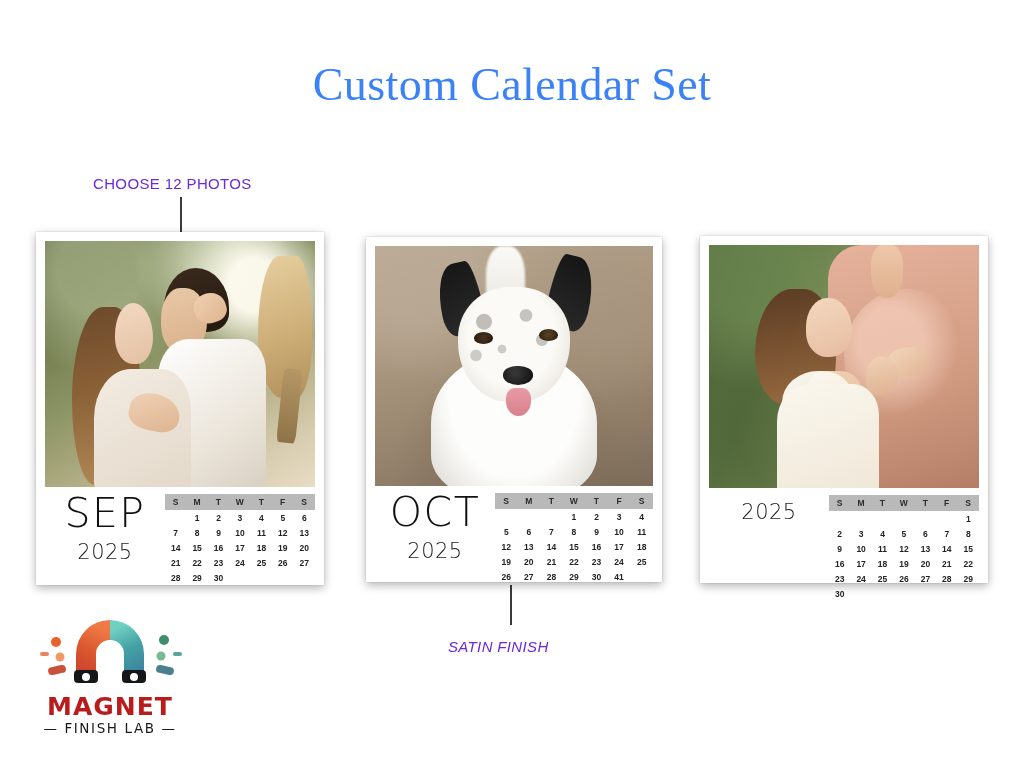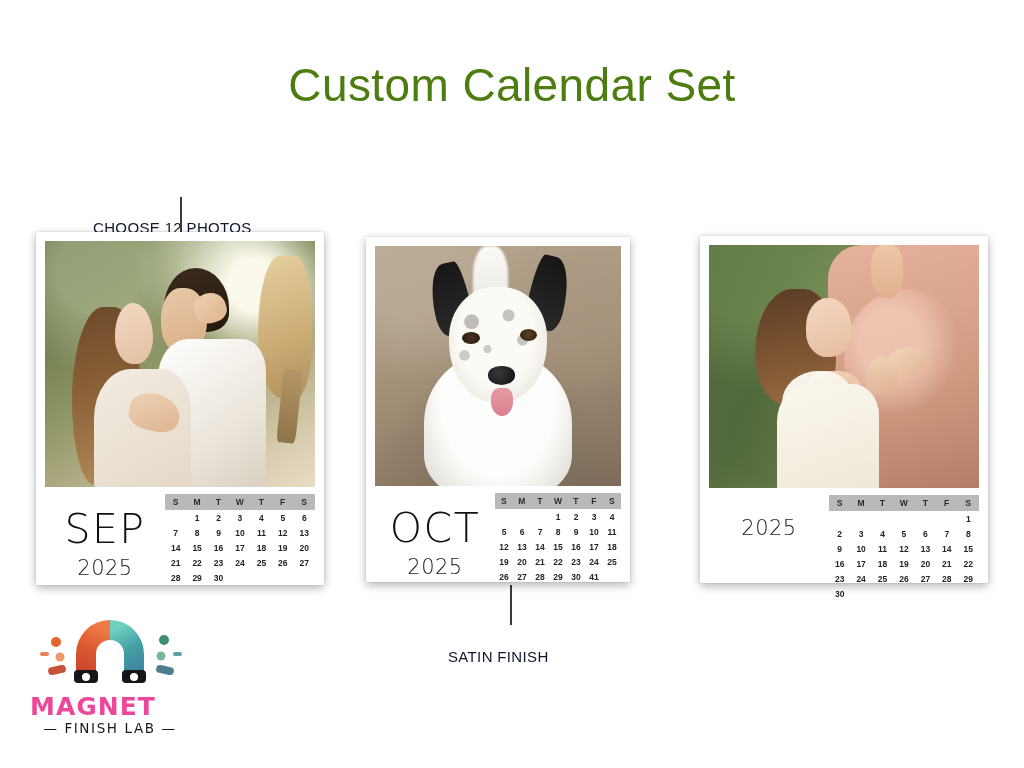--- a/index.html
+++ b/index.html
@@ -11,56 +11,55 @@
     overflow:hidden;
     position:relative;
   }
   .stage{position:absolute;inset:0;}
 
   
   .page-title{
     position:absolute;
     left:0;right:0;top:58px;
     text-align:center;
-    font-family:Liberation Sans, sans-serif;
+    font-family:Liberation Serif, serif;
     font-size:46px;
     font-weight:400;
-    color:#4d7c0f;
+    color:#3b82f6;
     letter-spacing:0.4px;
   }
 
   
   .callout-label{
     position:absolute;
     font-size:15px;
     letter-spacing:0.35px;
-    color:#0f172a;
+    color:#6d28d9;
     white-space:nowrap;
-    margin-top:44px;
   }
   .callout-line{
     position:absolute;
     width:2px;
     background:#3a3a3a;
   }
   #callout-photos-label{left:93px;top:175px;}
   #callout-photos-line{left:180px;top:197px;height:40px;}
   #callout-satin-line{left:510px;top:585px;height:40px;}
-  #callout-satin-label{left:448px;top:604px;}
+  #callout-satin-label{left:448px;top:638px;font-style:italic;}
 
   
   .calendar-card{
     position:absolute;
     background:#ffffff;
     box-shadow:0 3px 9px rgba(0,0,0,0.30), 0 0 1px rgba(0,0,0,0.25);
     padding:9px 9px 0 9px;
     box-sizing:border-box;
   }
   #card-sep{left:36px;  top:232px; width:288px; height:353px;}
-  #card-oct{left:366px; top:237px; width:264px; height:345px;}
+  #card-oct{left:366px; top:237px; width:296px; height:345px;}
   #card-nov{left:700px; top:236px; width:288px; height:347px;}
 
   .photo{
     width:100%;
     height:246px;
     position:relative;
     overflow:hidden;
     background:#c8c0b4;
   }
   #card-oct .photo{height:240px;}
@@ -68,21 +67,21 @@
 
   
   .card-bottom{
     position:relative;
     height:88px;
     display:flex;
     align-items:flex-start;
   }
   .month-block{
     width:120px;
-    padding-top:22px;
+    padding-top:6px;
     flex:0 0 120px;
     text-align:center;
   }
   .month-name{
     font-size:41px;
     font-weight:300;
     letter-spacing:1.5px;
     color:#111;
     line-height:1;
     font-family:"DejaVu Sans", sans-serif;
@@ -315,22 +314,22 @@
   .nov-arm{
     position:absolute;right:28%;top:0%;width:12%;height:22%;
     background:linear-gradient(180deg,#edc7a9,#e0b08e);
     border-radius:36% 36% 44% 44%;
   }
 
   
   .logo{position:absolute;left:30px;top:612px;width:160px;height:120px;}
   .logo-mark{position:absolute;left:0;top:0;width:160px;height:78px;}
   .logo-text{
-    position:absolute;left:0;top:80px;width:160px;text-align:left;
-    font-size:25px;font-weight:700;letter-spacing:1px;color:#ec4899;
+    position:absolute;left:0;top:80px;width:160px;text-align:center;
+    font-size:25px;font-weight:700;letter-spacing:1px;color:#b91c1c;
     font-family:"DejaVu Sans", sans-serif;
   }
   .logo-sub{
     position:absolute;left:0;top:108px;width:160px;text-align:center;
     font-size:13.5px;font-weight:400;letter-spacing:1.6px;color:#19191a;
     font-family:"DejaVu Sans", sans-serif;
   }
 </style>
 </head>
 <body>

